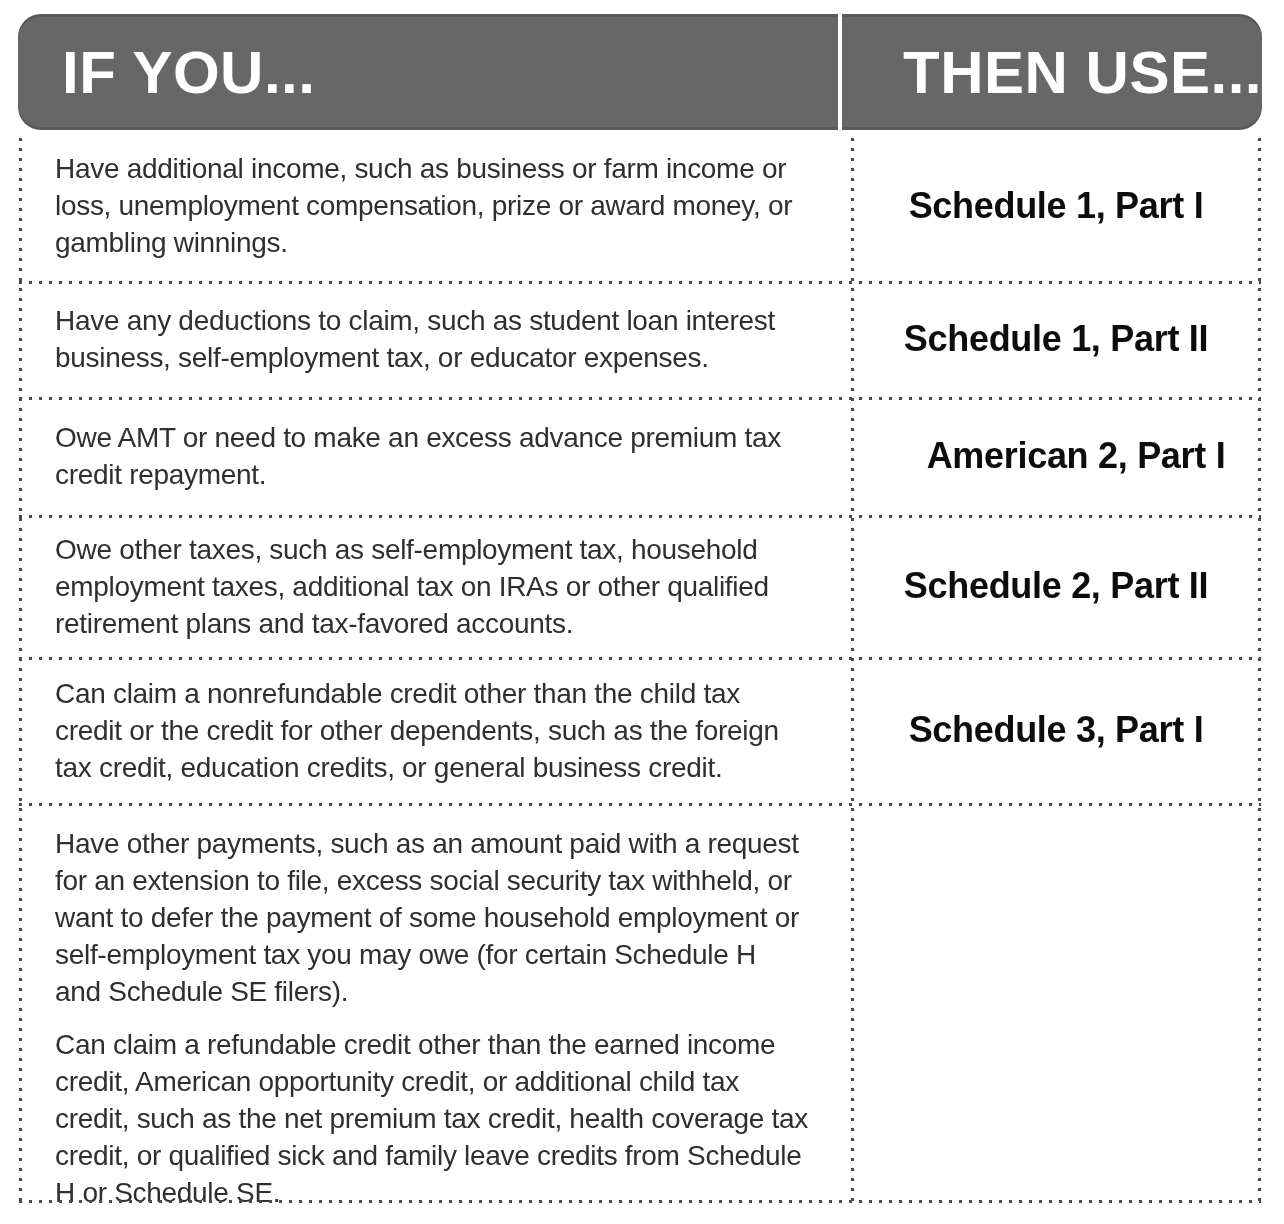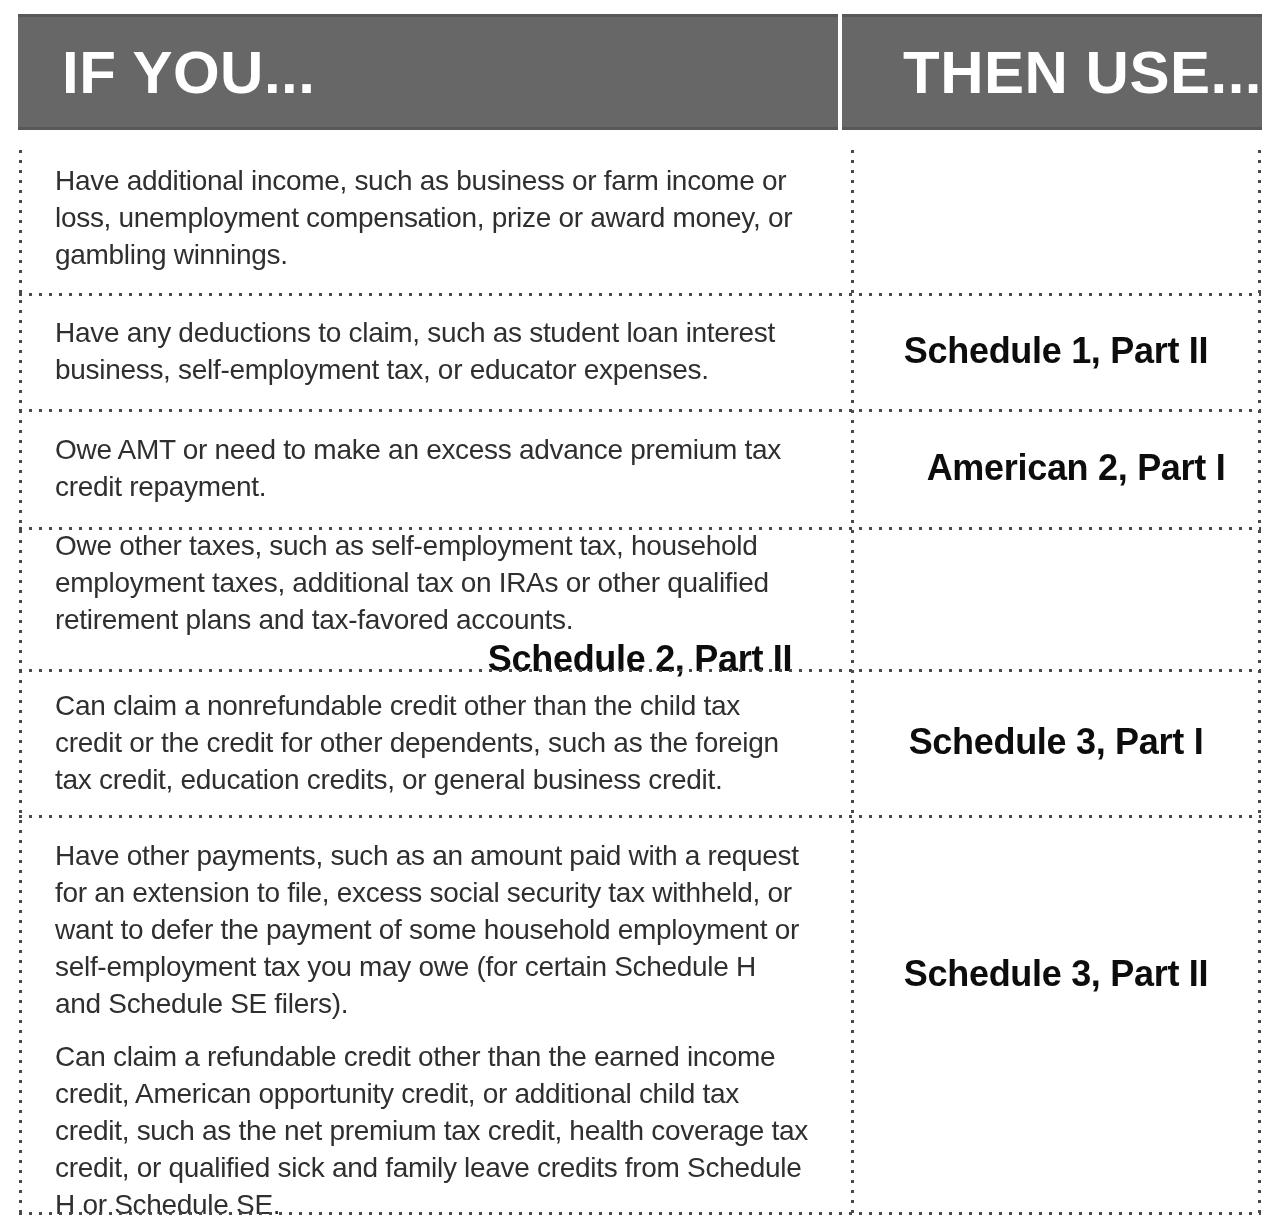--- a/index.html
+++ b/index.html
@@ -19,20 +19,21 @@
   
   .header {
     position: absolute;
     left: 18px;
     top: 14px;
     width: 1244px;
     height: 116px;
     background: #676767;
     box-shadow: inset 0 3px 0 rgba(0,0,0,0.14), inset 0 -3px 0 rgba(0,0,0,0.14);
     display: flex;
+    border-radius: 23px;
   }
   .header-left {
     width: 833px;
     display: flex;
     align-items: center;
     padding-left: 44px;
     box-sizing: border-box;
   }
   .header-divider {
     width: 4px;
@@ -51,21 +52,21 @@
     font-size: 60px;
     font-weight: bold;
     letter-spacing: 0.5px;
     white-space: nowrap;
   }
 
   
   .tbody {
     position: absolute;
     left: 19px;
-    top: 142px;
+    top: 130px;
     width: 1242px;
     height: 1073px;
     text-decoration: underline;
   }
   
   .hsep {
     position: absolute;
     left: 0;
     width: 100%;
     height: 3px;
@@ -80,21 +81,21 @@
   }
   .vline-left  { left: 0; }
   .vline-mid   { left: 832px; }
   .vline-right { left: 1239px; }
 
   .rows { position: absolute; left: 0; top: 0; width: 100%; }
   .row { display: flex; width: 100%; box-sizing: border-box; }
   .row-1 { height: 151px; }
   .row-2 { height: 116px; }
   .row-3 { height: 118px; gap: 40px; }
-  .row-4 { height: 142px; flex-direction: column; }
+  .row-4 { height: 142px; }
   .row-5 { height: 146px; }
   .row-6 { height: 400px; }
 
   .cell-if {
     width: 832px;
     box-sizing: border-box;
     padding: 0 42px 0 36px;
     display: flex;
     flex-direction: column;
     justify-content: center;
@@ -140,20 +141,23 @@
     </div>
   </div>
 
   <div class="tbody">
 
     <div class="rows">
       <div class="row row-1">
         <div class="cell-if">
           <p>Have additional income, such as business or farm income or loss, unemployment compensation, prize or award money, or gambling winnings.</p>
         </div>
+        <div class="cell-then">
+          <span>Schedule 1, Part I</span>
+        </div>
       </div>
 
       <div class="row row-2">
         <div class="cell-if">
           <p>Have any deductions to claim, such as student loan interest business, self-employment tax, or educator expenses.</p>
         </div>
         <div class="cell-then">
           <span>Schedule 1, Part II</span>
         </div>
       </div>
@@ -182,23 +186,20 @@
         </div>
         <div class="cell-then">
           <span>Schedule 3, Part I</span>
         </div>
       </div>
 
       <div class="row row-6">
         <div class="cell-if">
           <p>Have other payments, such as an amount paid with a request for an extension to file, excess social security tax withheld, or want to defer the payment of some household employment or self-employment tax you may owe (for certain Schedule H and Schedule SE filers).</p>
           <p>Can claim a refundable credit other than the earned income credit, American opportunity credit, or additional child tax credit, such as the net premium tax credit, health coverage tax credit, or qualified sick and family leave credits from Schedule H or Schedule SE.</p>
-        </div>
-        <div class="cell-then">
-          <span>Schedule 3, Part II</span>
         </div>
       </div>
     </div>
 
     <div class="hsep" style="top:151px"></div>
     <div class="hsep" style="top:267px"></div>
     <div class="hsep" style="top:385px"></div>
     <div class="hsep" style="top:527px"></div>
     <div class="hsep" style="top:673px"></div>
     <div class="hsep" style="top:1070px"></div>

